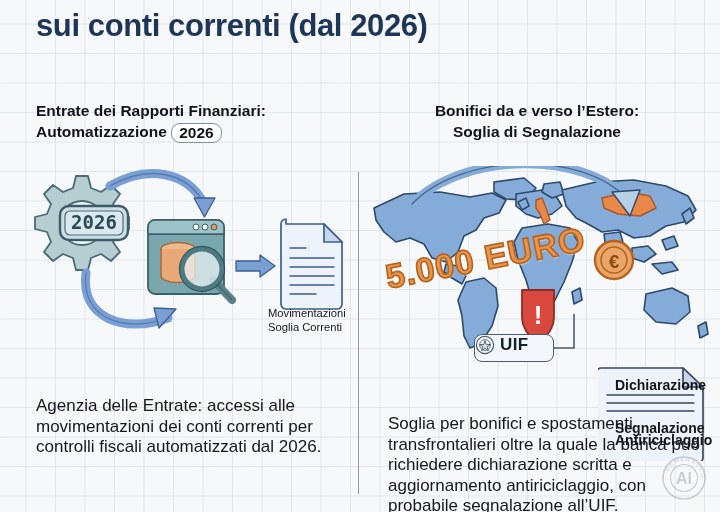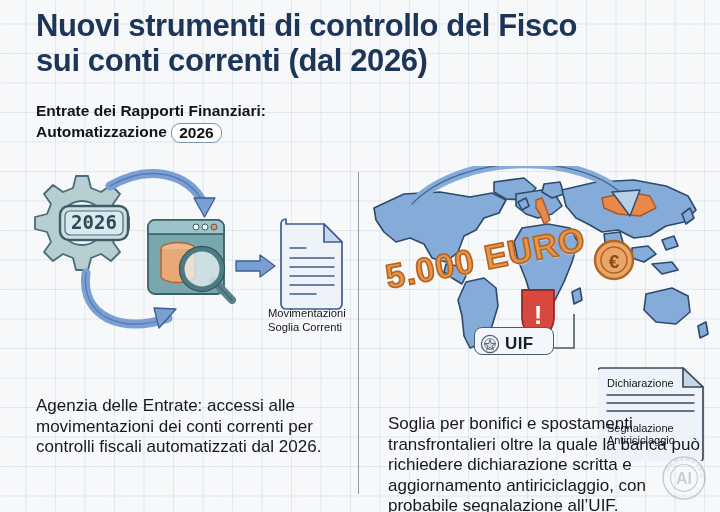--- a/index.html
+++ b/index.html
@@ -113,53 +113,52 @@
     color: #e8944a;
     -webkit-text-stroke: 1.6px #b5641f;
     text-shadow: 0 2px 0 rgba(255,255,255,0.35);
     white-space: nowrap;
   }
 
   
   #uif-badge {
     position: absolute;
     left: 108px;
-    top: 161px;
+    top: 168px;
     width: 80px;
     height: 28px;
     border: 1.6px solid #4d5a6b;
     border-radius: 8px;
     background: #f3f6fa;
     display: flex;
-    align-items: flex-end;
+    align-items: flex-start;
     gap: 5px;
-    padding-left: 5px;
     box-sizing: border-box;
   }
   #uif-text {
     font-weight: bold;
     font-size: 17px;
     color: #14212f;
     letter-spacing: 0.4px;
   }
 
   
   #doc-card {
     position: absolute;
     left: 232px;
     top: 199px;
     width: 108px;
     height: 96px;
   }
   .doc-title {
     position: absolute;
-    font-size: 11px;
-    font-weight: normal;
+    font-size: 14px;
+    font-weight: bold;
     color: #121519;
-    left: 9px;
+    left: 17px;
     white-space: nowrap;
   }
   #doc-t1 { top: 12px; }
   #doc-t2 { top: 58px; line-height: 11.5px; white-space: normal; width: 92px; }
 
   
   #watermark {
     position: absolute;
     right: 10px;
     bottom: 8px;
@@ -167,32 +166,35 @@
     height: 52px;
     opacity: 0.20;
   }
 </style>
 </head>
 <body>
 
 <div id="root">
 
   <div id="title">
-    <span>Nuovi strumenti di controllo del Fisco</span>
     <span class="l2">sui conti correnti (dal 2026)</span>
   </div>
 
   <div id="divider"></div>
 
   <div id="head-left" class="panel-head">
     <span>Entrate dei Rapporti Finanziari:</span><br>
     <span>Automatizzazione</span>
     <span class="badge-2026">2026</span>
   </div>
 
+  <div id="head-right" class="panel-head">
+    <span>Bonifici da e verso l’Estero:</span><br>
+    <span>Soglia di Segnalazione</span>
+  </div>
 
   <div id="fig-left">
     <svg width="330" height="185" viewBox="0 0 330 185">
 
       <g>
         <path d="M48 8 L60 8 L63 20 L73 24 L83 17 L92 26 L85 36 L89 46 L101 49 L101 61 L89 64 L85 74 L92 84 L83 93 L73 86 L63 90 L60 102 L48 102 L45 90 L35 86 L25 93 L16 84 L23 74 L19 64 L7 61 L7 49 L19 46 L23 36 L16 26 L25 17 L35 24 L45 20 Z" fill="#b6cdd1" stroke="#4a6b78" stroke-width="1.8" stroke-linejoin="round"></path>
         <circle cx="54" cy="55" r="22" fill="#f4f7f9" stroke="#4a6b78" stroke-width="1.8"></circle>
       </g>
 
       <g>

